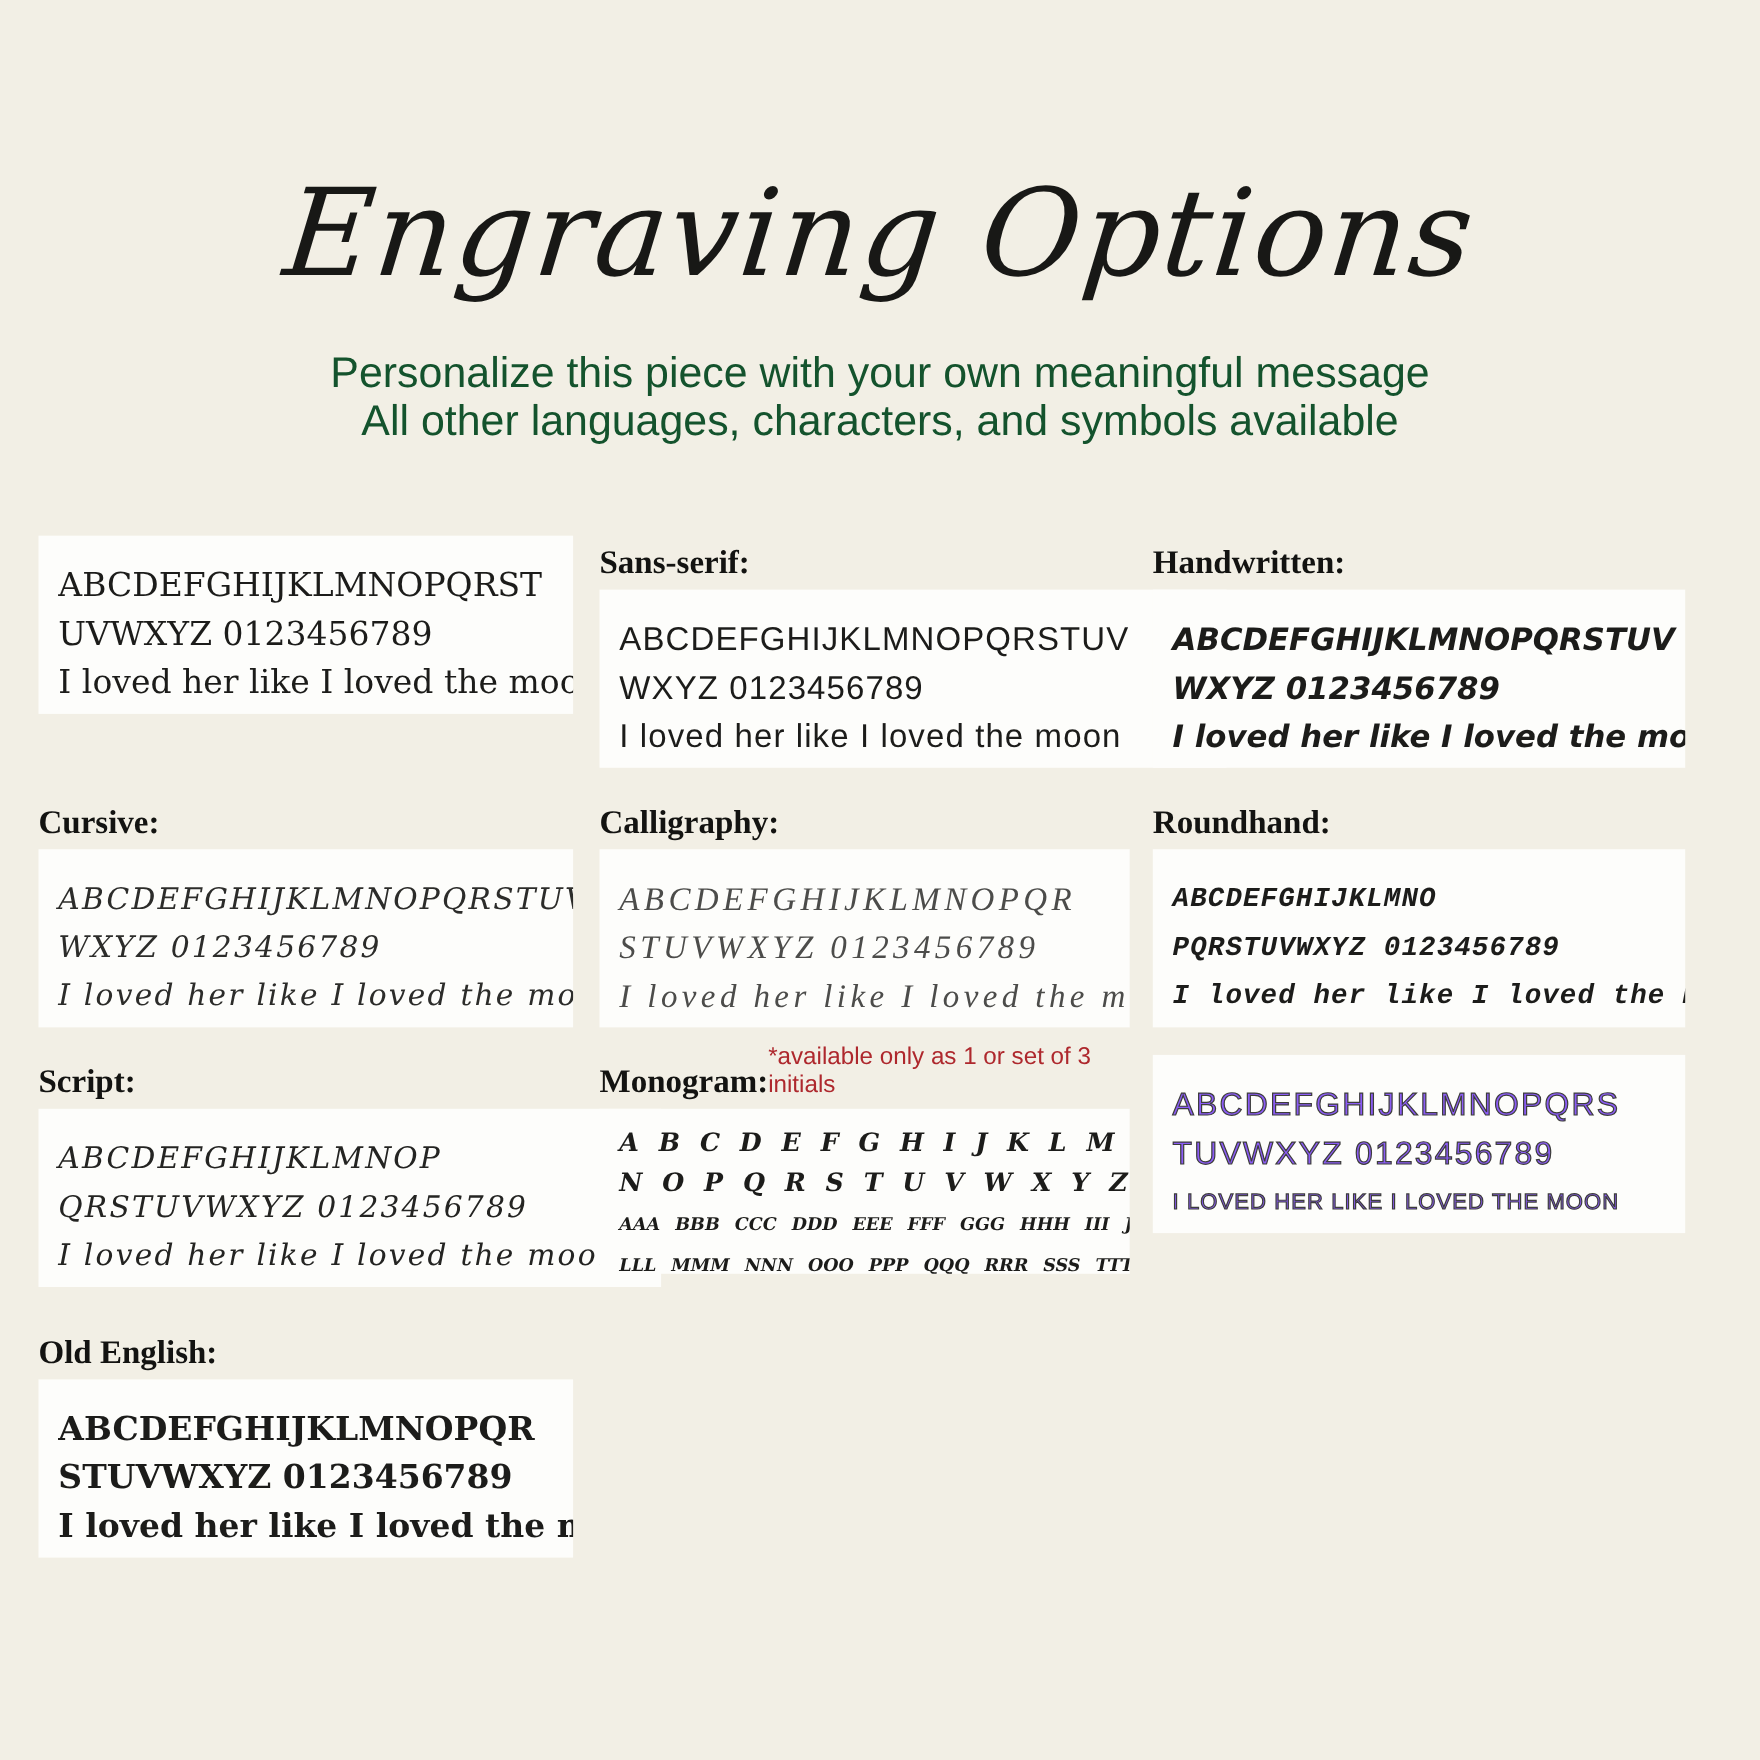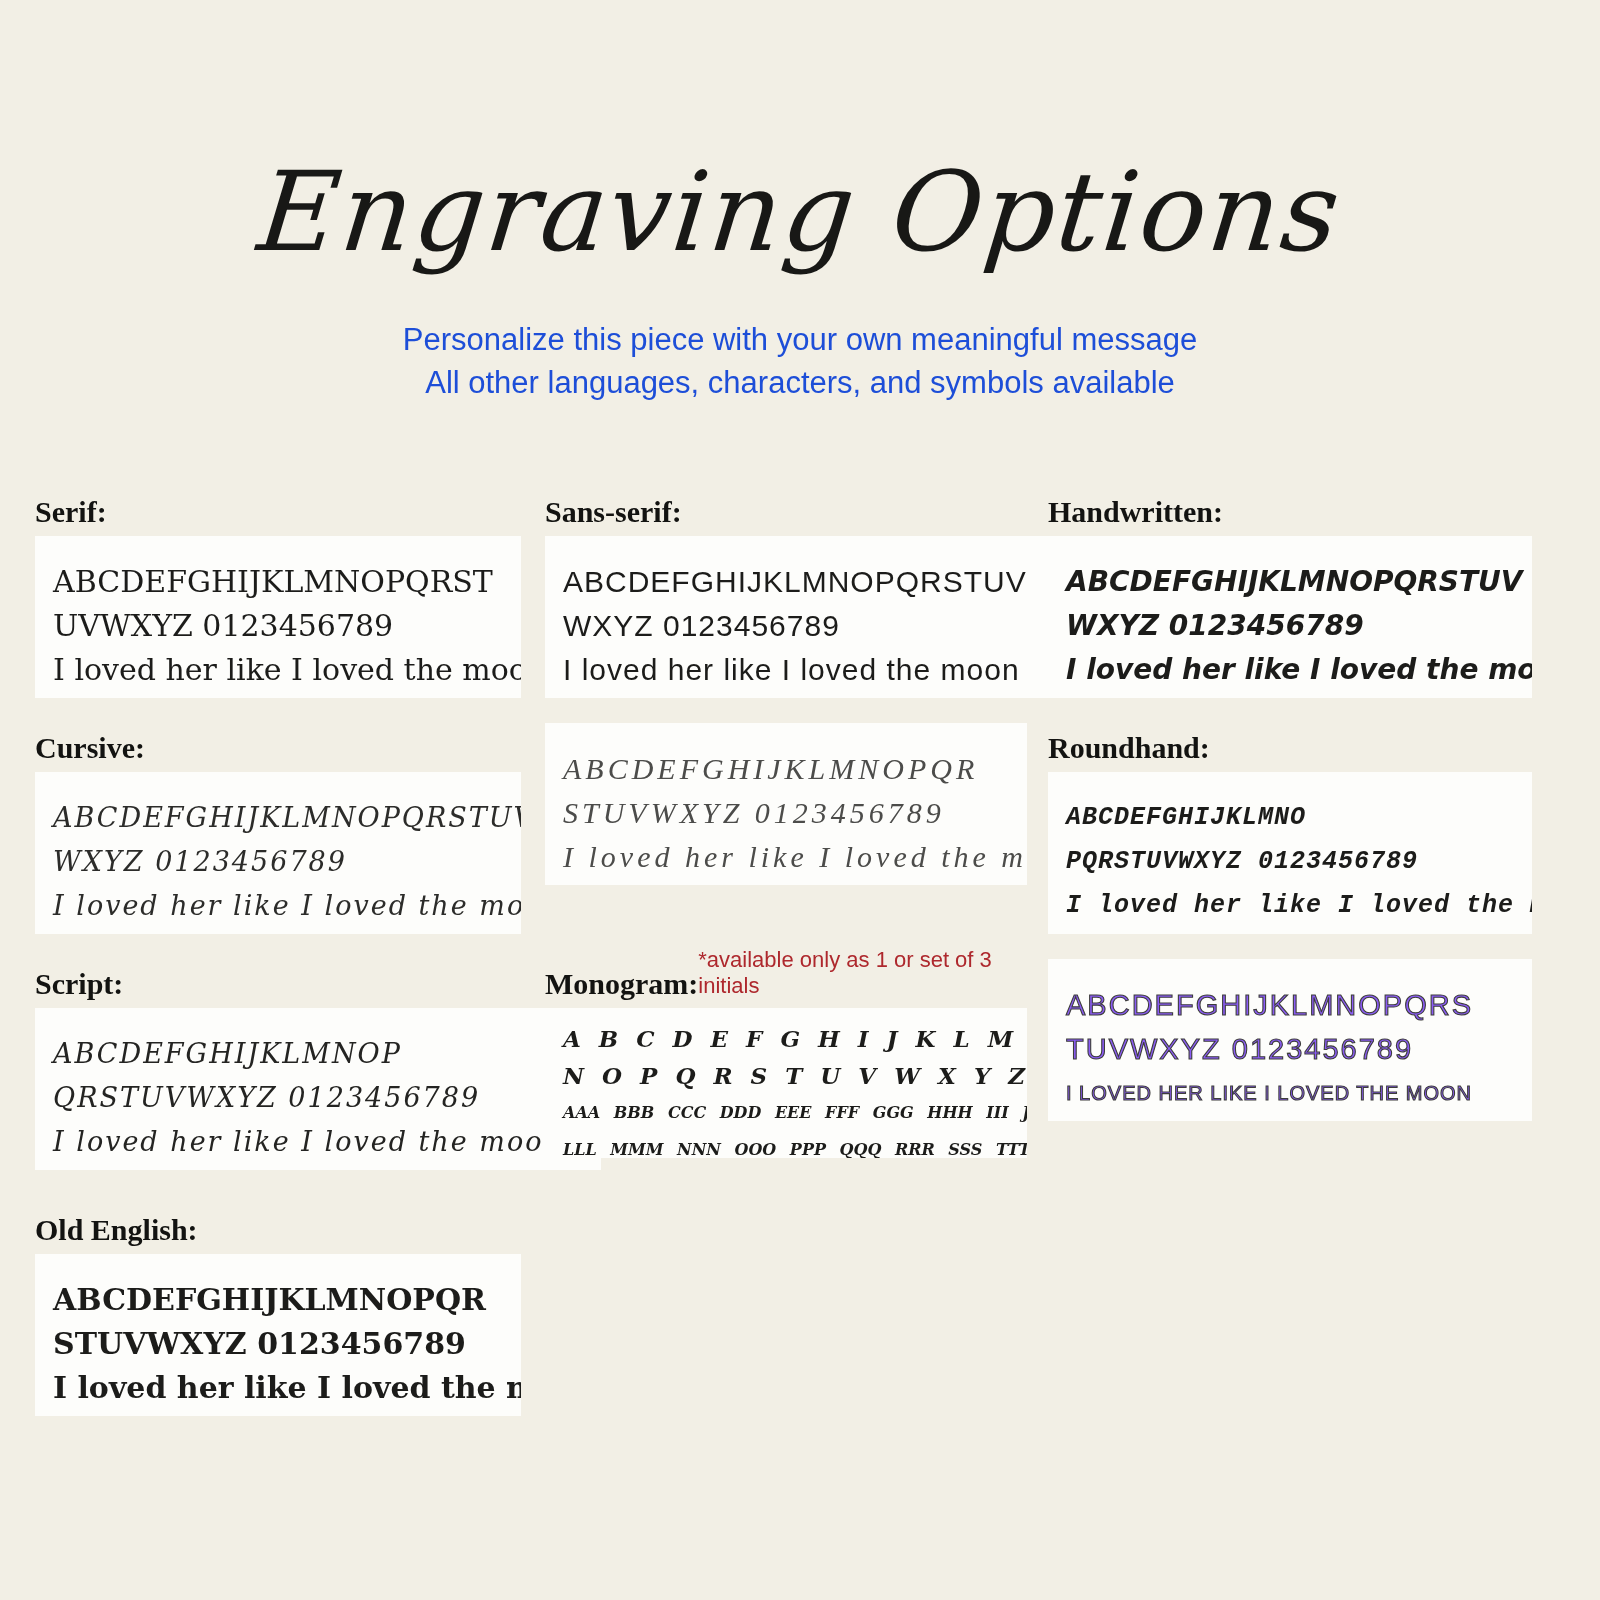--- a/index.html
+++ b/index.html
@@ -11,21 +11,21 @@
   
   .title {
     position:absolute; top:148px; left:0; width:1600px;
     text-align:center;
     font-family:"DejaVu Serif", serif; font-style:italic; font-weight:400;
     font-size:110px; letter-spacing:2px; color:#181816;
     transform:skewX(-6deg);
   }
   .subtitle {
     position:absolute; top:318px; left:0; width:1600px;
-    text-align:center; font-size:31px; line-height:43px; color:#1d4ed8;
+    text-align:center; font-size:39px; line-height:43px; color:#14532d;
   }
   
   .section { position:absolute; }
   .s0 { left:35px;   top:487px; width:486px; }
   .s1 { left:545px;  top:487px; width:570px; }
   .s2 { left:1048px; top:487px; width:484px; }
   .s3 { left:35px;   top:723px; width:486px; }
   .s4 { left:545px;  top:723px; width:482px; }
   .s5 { left:1048px; top:723px; width:484px; }
   .s6 { left:35px;   top:959px; width:566px; }
@@ -75,23 +75,20 @@
 
 <div class="canvas">
 
   <div class="title">Engraving Options</div>
   <div class="subtitle">
     <div>Personalize this piece with your own meaningful message</div>
     <div>All other languages, characters, and symbols available</div>
   </div>
 
   <div class="section s0">
-    <div class="section-header">
-      <span class="section-label">Serif:</span>
-    </div>
     <div class="box f-serif">
       <div class="line">ABCDEFGHIJKLMNOPQRST</div>
       <div class="line">UVWXYZ  0123456789</div>
       <div class="line">I loved her like I loved the moon</div>
     </div>
   </div>
 
   <div class="section s1">
     <div class="section-header">
       <span class="section-label">Sans-serif:</span>
@@ -119,20 +116,23 @@
       <span class="section-label">Cursive:</span>
     </div>
     <div class="box f-cursive">
       <div class="line">ABCDEFGHIJKLMNOPQRSTUV</div>
       <div class="line">WXYZ 0123456789</div>
       <div class="line">I loved her like I loved the moon</div>
     </div>
   </div>
 
   <div class="section s4">
+    <div class="section-header">
+      <span class="section-label">Calligraphy:</span>
+    </div>
     <div class="box f-calligraphy">
       <div class="line">ABCDEFGHIJKLMNOPQR</div>
       <div class="line">STUVWXYZ 0123456789</div>
       <div class="line">I loved her like I loved the moon</div>
     </div>
   </div>
 
   <div class="section s5">
     <div class="section-header">
       <span class="section-label">Roundhand:</span>

